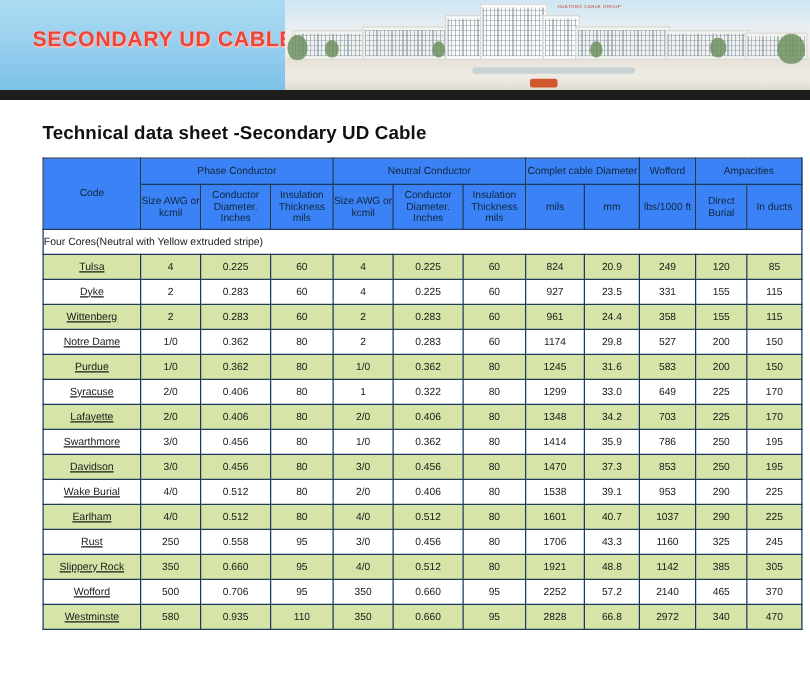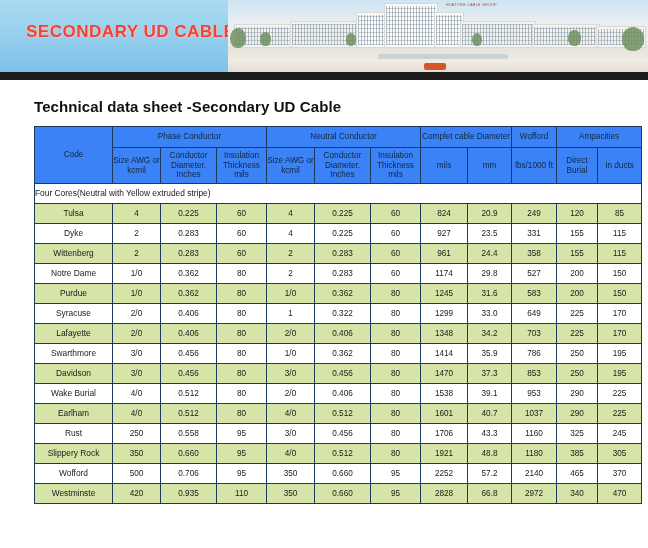--- a/index.html
+++ b/index.html
@@ -146,21 +146,21 @@
   tr.note td {
     height: 19px;
     background: #ffffff;
     text-align: left;
     font-size: 8.4px;
   }
 
   tbody tr.data-row td { height: 19px; }
   tbody tr.odd td  { background: #d6e4a7; }
   tbody tr.even td { background: #ffffff; }
-  tbody tr.data-row td.name { font-size: 8.4px; }
+  tbody tr.data-row td.name { font-size: 8.4px; text-decoration: underline; }
 </style>
 </head>
 <body>
 
 <div class="banner">
   <div class="banner-sky"></div>
   <div class="banner-title">SECONDARY UD CABLE</div>
 
   <div class="banner-photo">
     <div class="plaza"></div>
@@ -408,41 +408,41 @@
         <tr class="data-row odd">
           <td class="name">Slippery Rock</td>
           <td>350</td>
           <td>0.660</td>
           <td>95</td>
           <td>4/0</td>
           <td>0.512</td>
           <td>80</td>
           <td>1921</td>
           <td>48.8</td>
-          <td>1180</td>
+          <td>1142</td>
           <td>385</td>
           <td>305</td>
         </tr>
         <tr class="data-row even">
           <td class="name">Wofford</td>
           <td>500</td>
           <td>0.706</td>
           <td>95</td>
           <td>350</td>
           <td>0.660</td>
           <td>95</td>
           <td>2252</td>
           <td>57.2</td>
           <td>2140</td>
           <td>465</td>
           <td>370</td>
         </tr>
         <tr class="data-row odd">
           <td class="name">Westminste</td>
-          <td>420</td>
+          <td>580</td>
           <td>0.935</td>
           <td>110</td>
           <td>350</td>
           <td>0.660</td>
           <td>95</td>
           <td>2828</td>
           <td>66.8</td>
           <td>2972</td>
           <td>340</td>
           <td>470</td>

